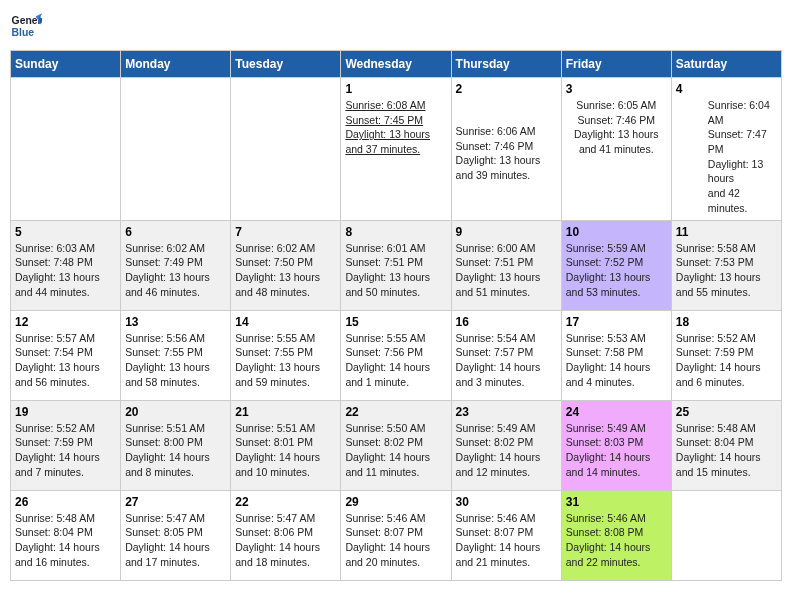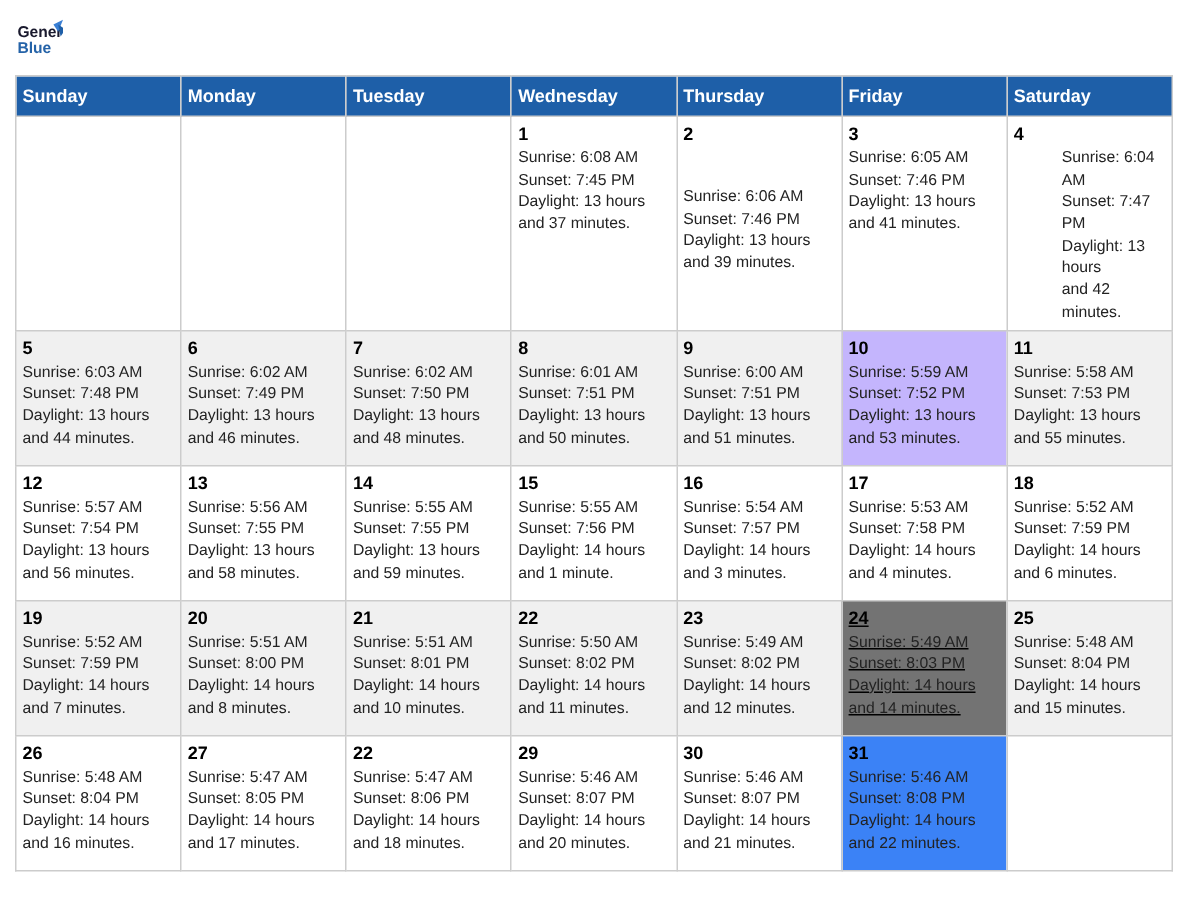--- a/index.html
+++ b/index.html
@@ -110,35 +110,35 @@
         <th>Saturday</th>
       </tr>
   </thead>
   <tbody id="calendar-body">
   <tr>
         <td class="empty-cell"></td>
         <td class="empty-cell"></td>
         <td class="empty-cell"></td>
         <td style="background: rgb(255, 255, 255);">
           <div class="day-num">1</div>
-          <div class="day-info" style="white-space: pre-line;">Sunrise: 6:08 AM
+          <div class="day-info" style="white-space: pre-line; text-decoration: underline;">Sunrise: 6:08 AM
 Sunset: 7:45 PM
 Daylight: 13 hours
 and 37 minutes.</div>
         </td>
         <td style="background: rgb(255, 255, 255);">
           <div class="day-num">2</div>
           <div class="day-info" style="white-space: pre-line; margin-top: 28px;">Sunrise: 6:06 AM
 Sunset: 7:46 PM
 Daylight: 13 hours
 and 39 minutes.</div>
         </td>
         <td style="background: rgb(255, 255, 255);">
           <div class="day-num">3</div>
-          <div class="day-info" style="white-space: pre-line;">Sunrise: 6:05 AM
+          <div class="day-info" style="white-space: pre-line; text-align: center;">Sunrise: 6:05 AM
 Sunset: 7:46 PM
 Daylight: 13 hours
 and 41 minutes.</div>
         </td>
         <td style="background: rgb(255, 255, 255);">
           <div class="day-num">4</div>
           <div class="day-info" style="white-space: pre-line; margin-left: 32px;">Sunrise: 6:04 AM
 Sunset: 7:47 PM
 Daylight: 13 hours
 and 42 minutes.</div>
@@ -275,21 +275,21 @@
 Daylight: 14 hours
 and 11 minutes.</div>
         </td>
         <td style="background: rgb(240, 240, 240);">
           <div class="day-num">23</div>
           <div class="day-info" style="white-space: pre-line;">Sunrise: 5:49 AM
 Sunset: 8:02 PM
 Daylight: 14 hours
 and 12 minutes.</div>
         </td>
-        <td style="background: #737373; text-decoration: underline;">
+        <td style="background: #f0abfc;">
           <div class="day-num">24</div>
           <div class="day-info" style="white-space: pre-line;">Sunrise: 5:49 AM
 Sunset: 8:03 PM
 Daylight: 14 hours
 and 14 minutes.</div>
         </td>
         <td style="background: rgb(240, 240, 240);">
           <div class="day-num">25</div>
           <div class="day-info" style="white-space: pre-line;">Sunrise: 5:48 AM
 Sunset: 8:04 PM
@@ -326,21 +326,21 @@
 Daylight: 14 hours
 and 20 minutes.</div>
         </td>
         <td style="background: rgb(255, 255, 255);">
           <div class="day-num">30</div>
           <div class="day-info" style="white-space: pre-line;">Sunrise: 5:46 AM
 Sunset: 8:07 PM
 Daylight: 14 hours
 and 21 minutes.</div>
         </td>
-        <td style="background: #3b82f6;">
+        <td style="background: #bef264;">
           <div class="day-num">31</div>
           <div class="day-info" style="white-space: pre-line;">Sunrise: 5:46 AM
 Sunset: 8:08 PM
 Daylight: 14 hours
 and 22 minutes.</div>
         </td>
         <td class="empty-cell"></td>
       </tr>
     </tbody>
 </table>

